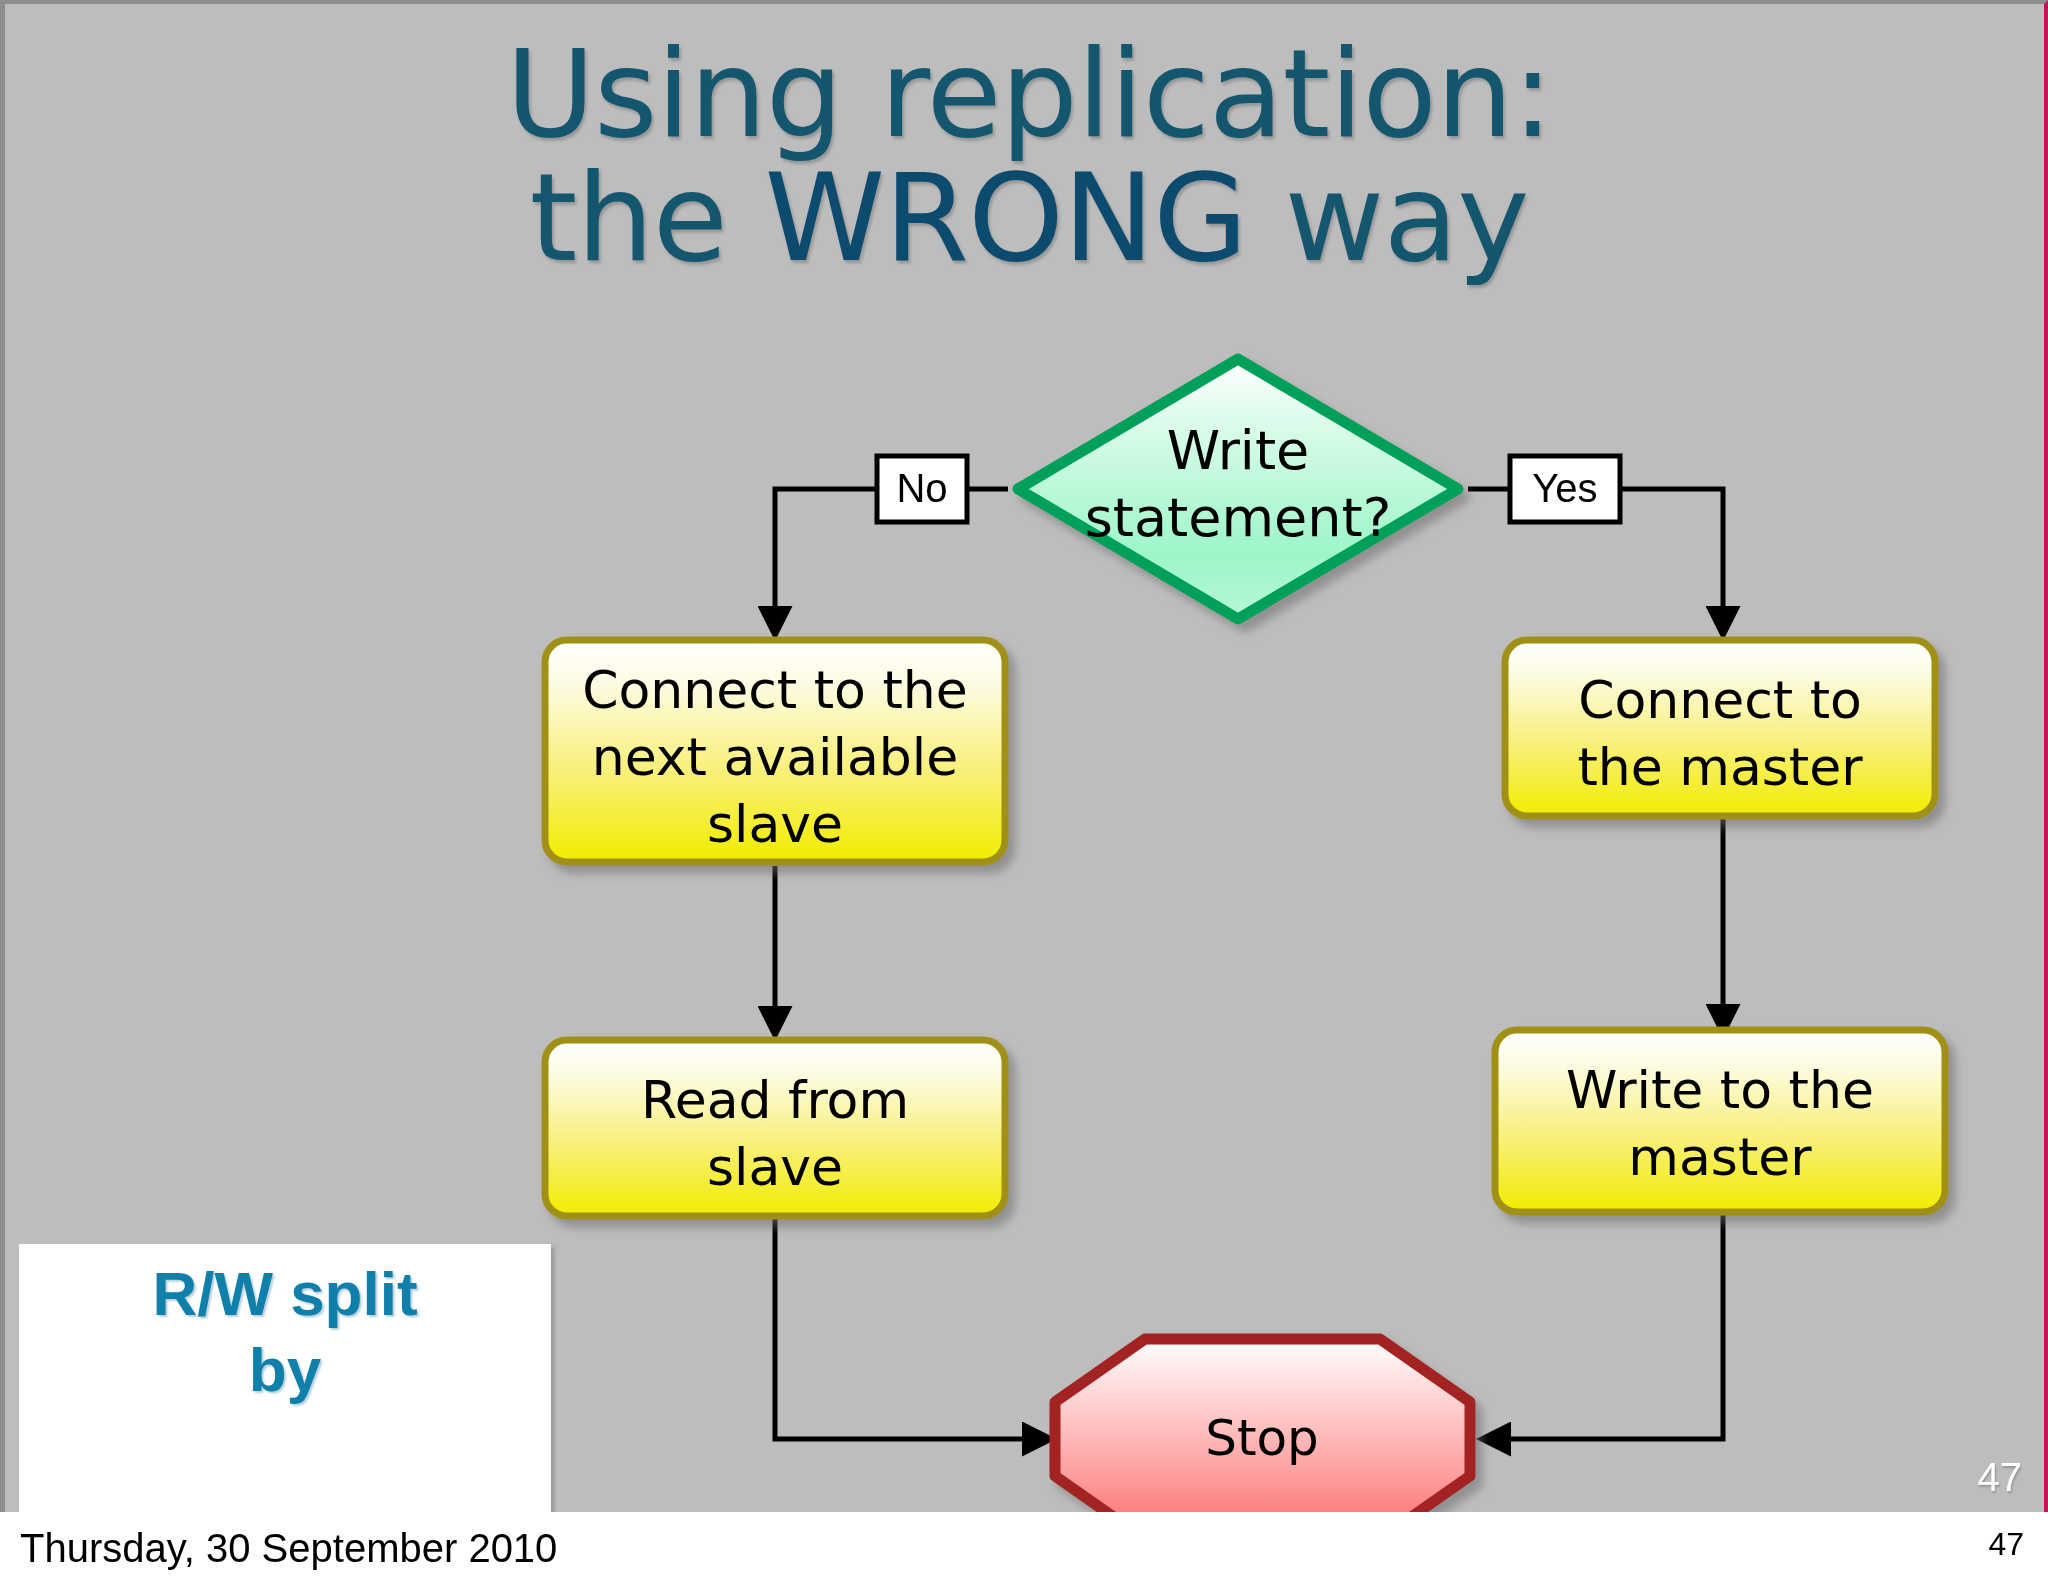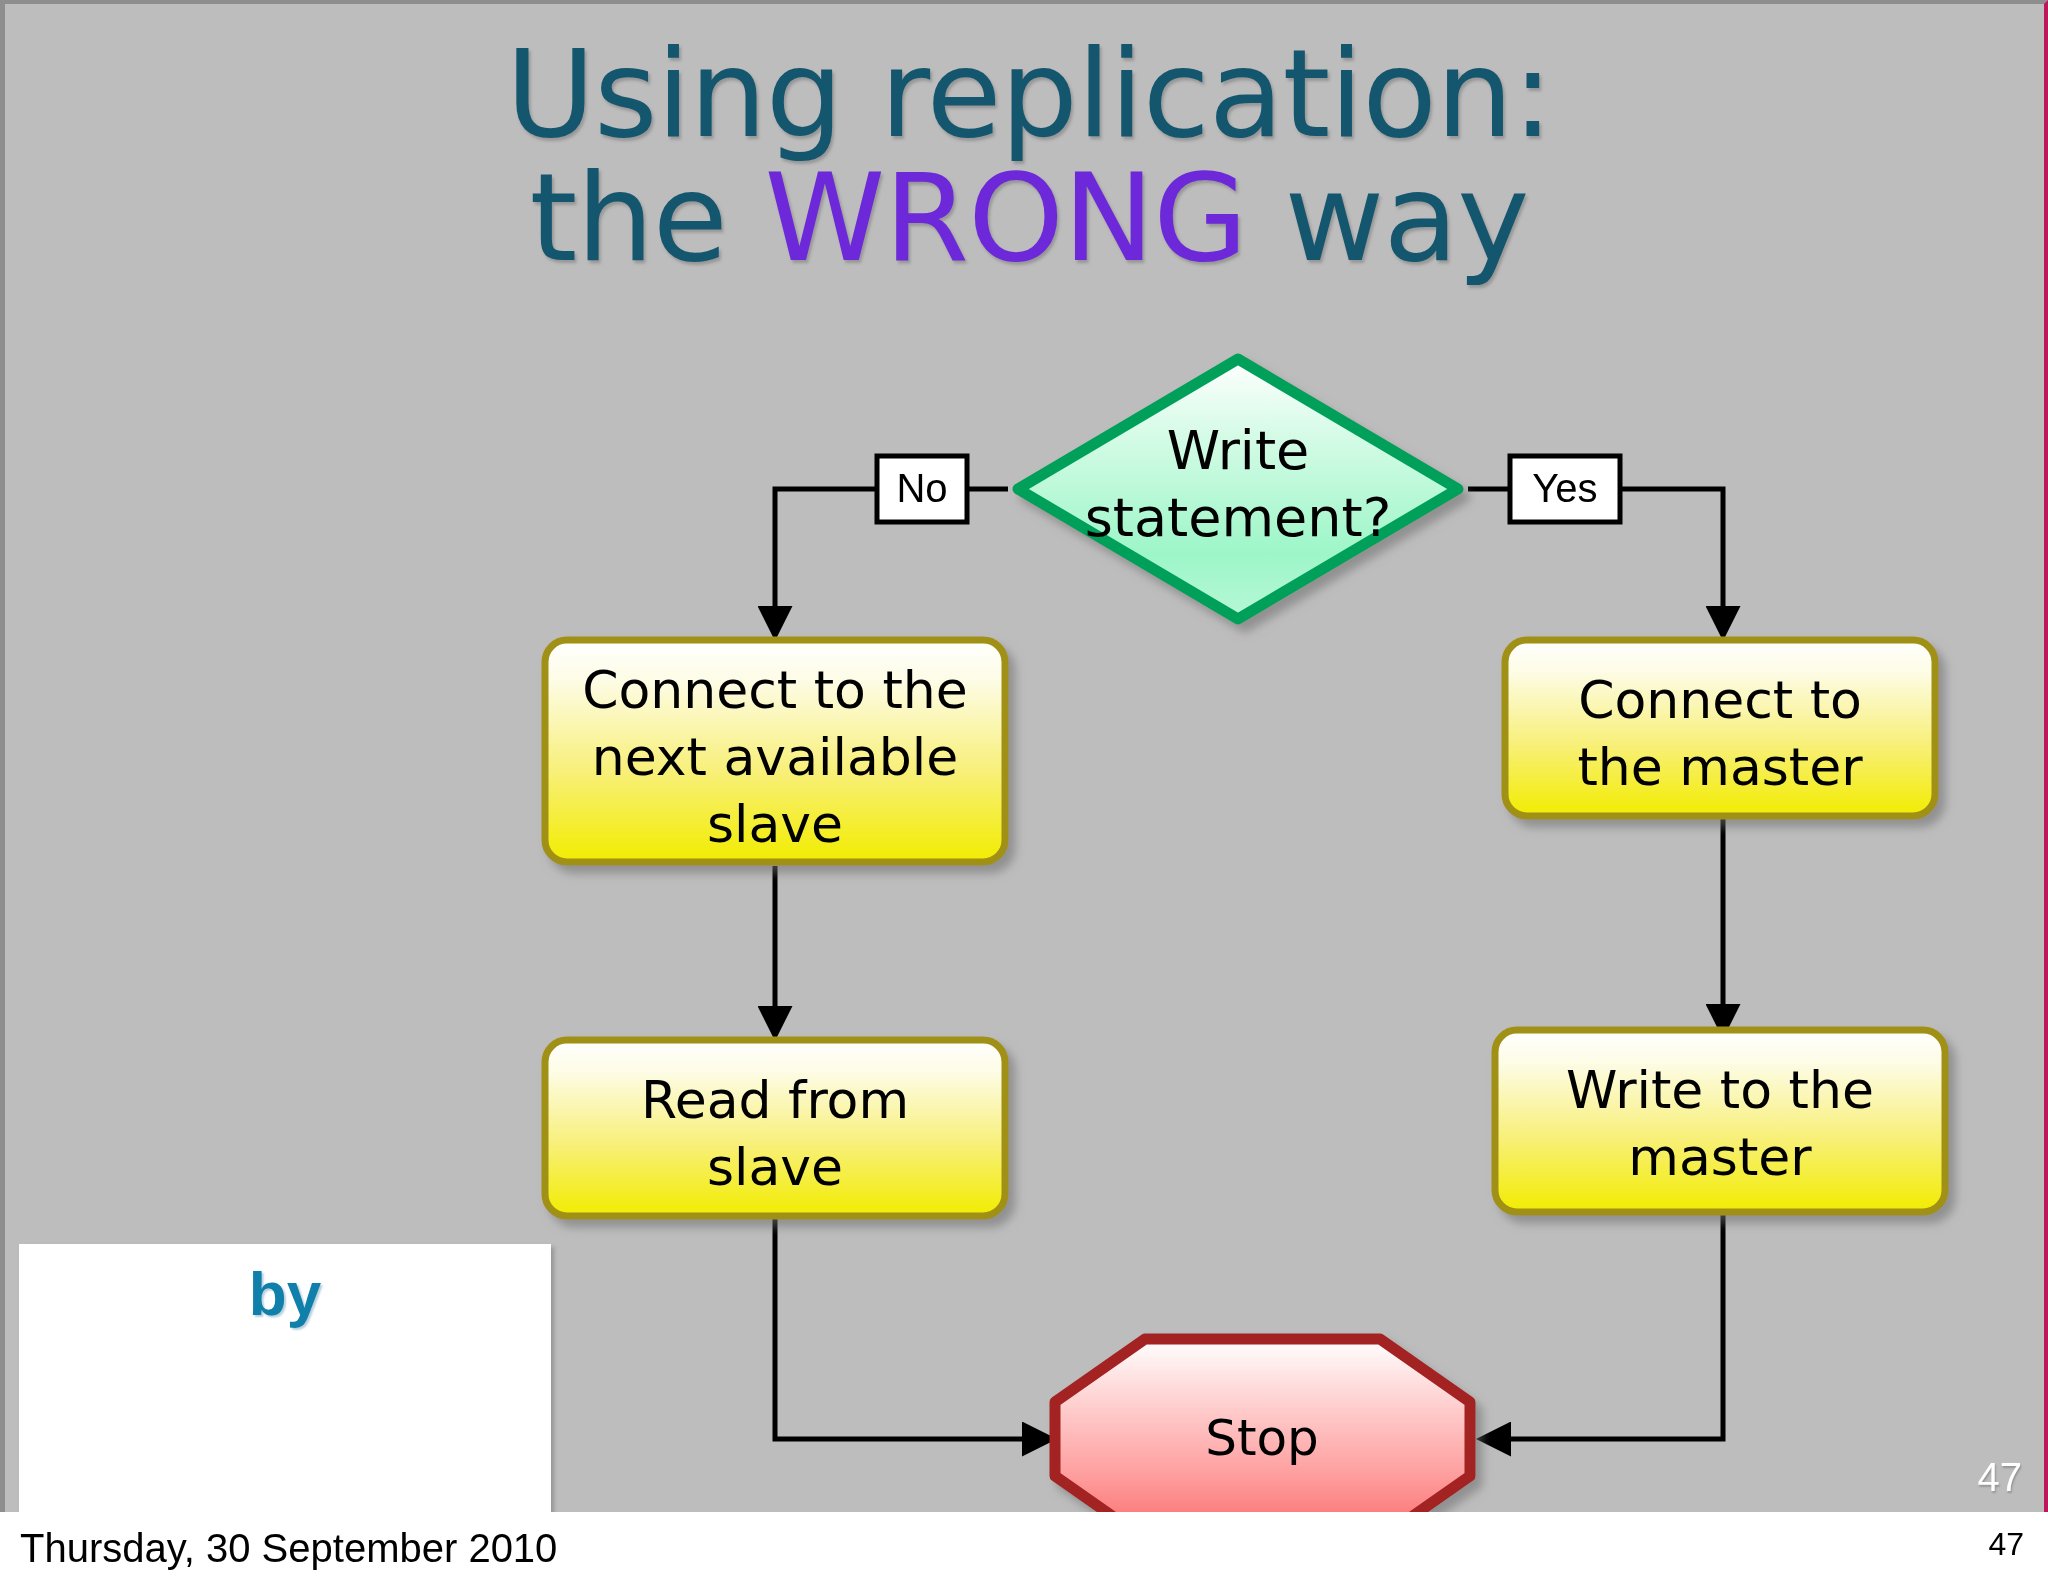--- a/index.html
+++ b/index.html
@@ -44,21 +44,21 @@
     line-height: 1.02;
     letter-spacing: -1px;
     color: #14566e;
     text-shadow: 2px 3px 3px rgba(120,120,120,0.55);
   }
   .title-line {
     display: block;
     white-space: nowrap;
   }
   .title-wrong {
-    color: #6d28d9;
+    color: #0c4a6e;
   }
   
   .flow-svg {
     position: absolute;
     left: 0;
     top: 0;
     width: 2048px;
     height: 1512px;
   }
   .node-text {
@@ -233,20 +233,21 @@
 
       <g>
         <path d="M 1140,1335 L 1375,1335 L 1465,1398 L 1465,1472 L 1375,1535
                  L 1140,1535 L 1050,1472 L 1050,1398 Z" fill="url(#gradRed)" stroke="#a32020" stroke-width="11" stroke-linejoin="round" filter="url(#dropShadow)"></path>
         <text class="node-text node-text-stop" x="1257" y="1437">Stop</text>
       </g>
     </svg>
 
     <div class="callout">
       <div class="callout-text">
+        <span>R/W split</span>
         <span>by</span>
       </div>
     </div>
 
     <div class="slide-pagenum">47</div>
 
   </div>
 
   <div class="footer">
     <div class="footer-date">Thursday, 30 September 2010</div>

